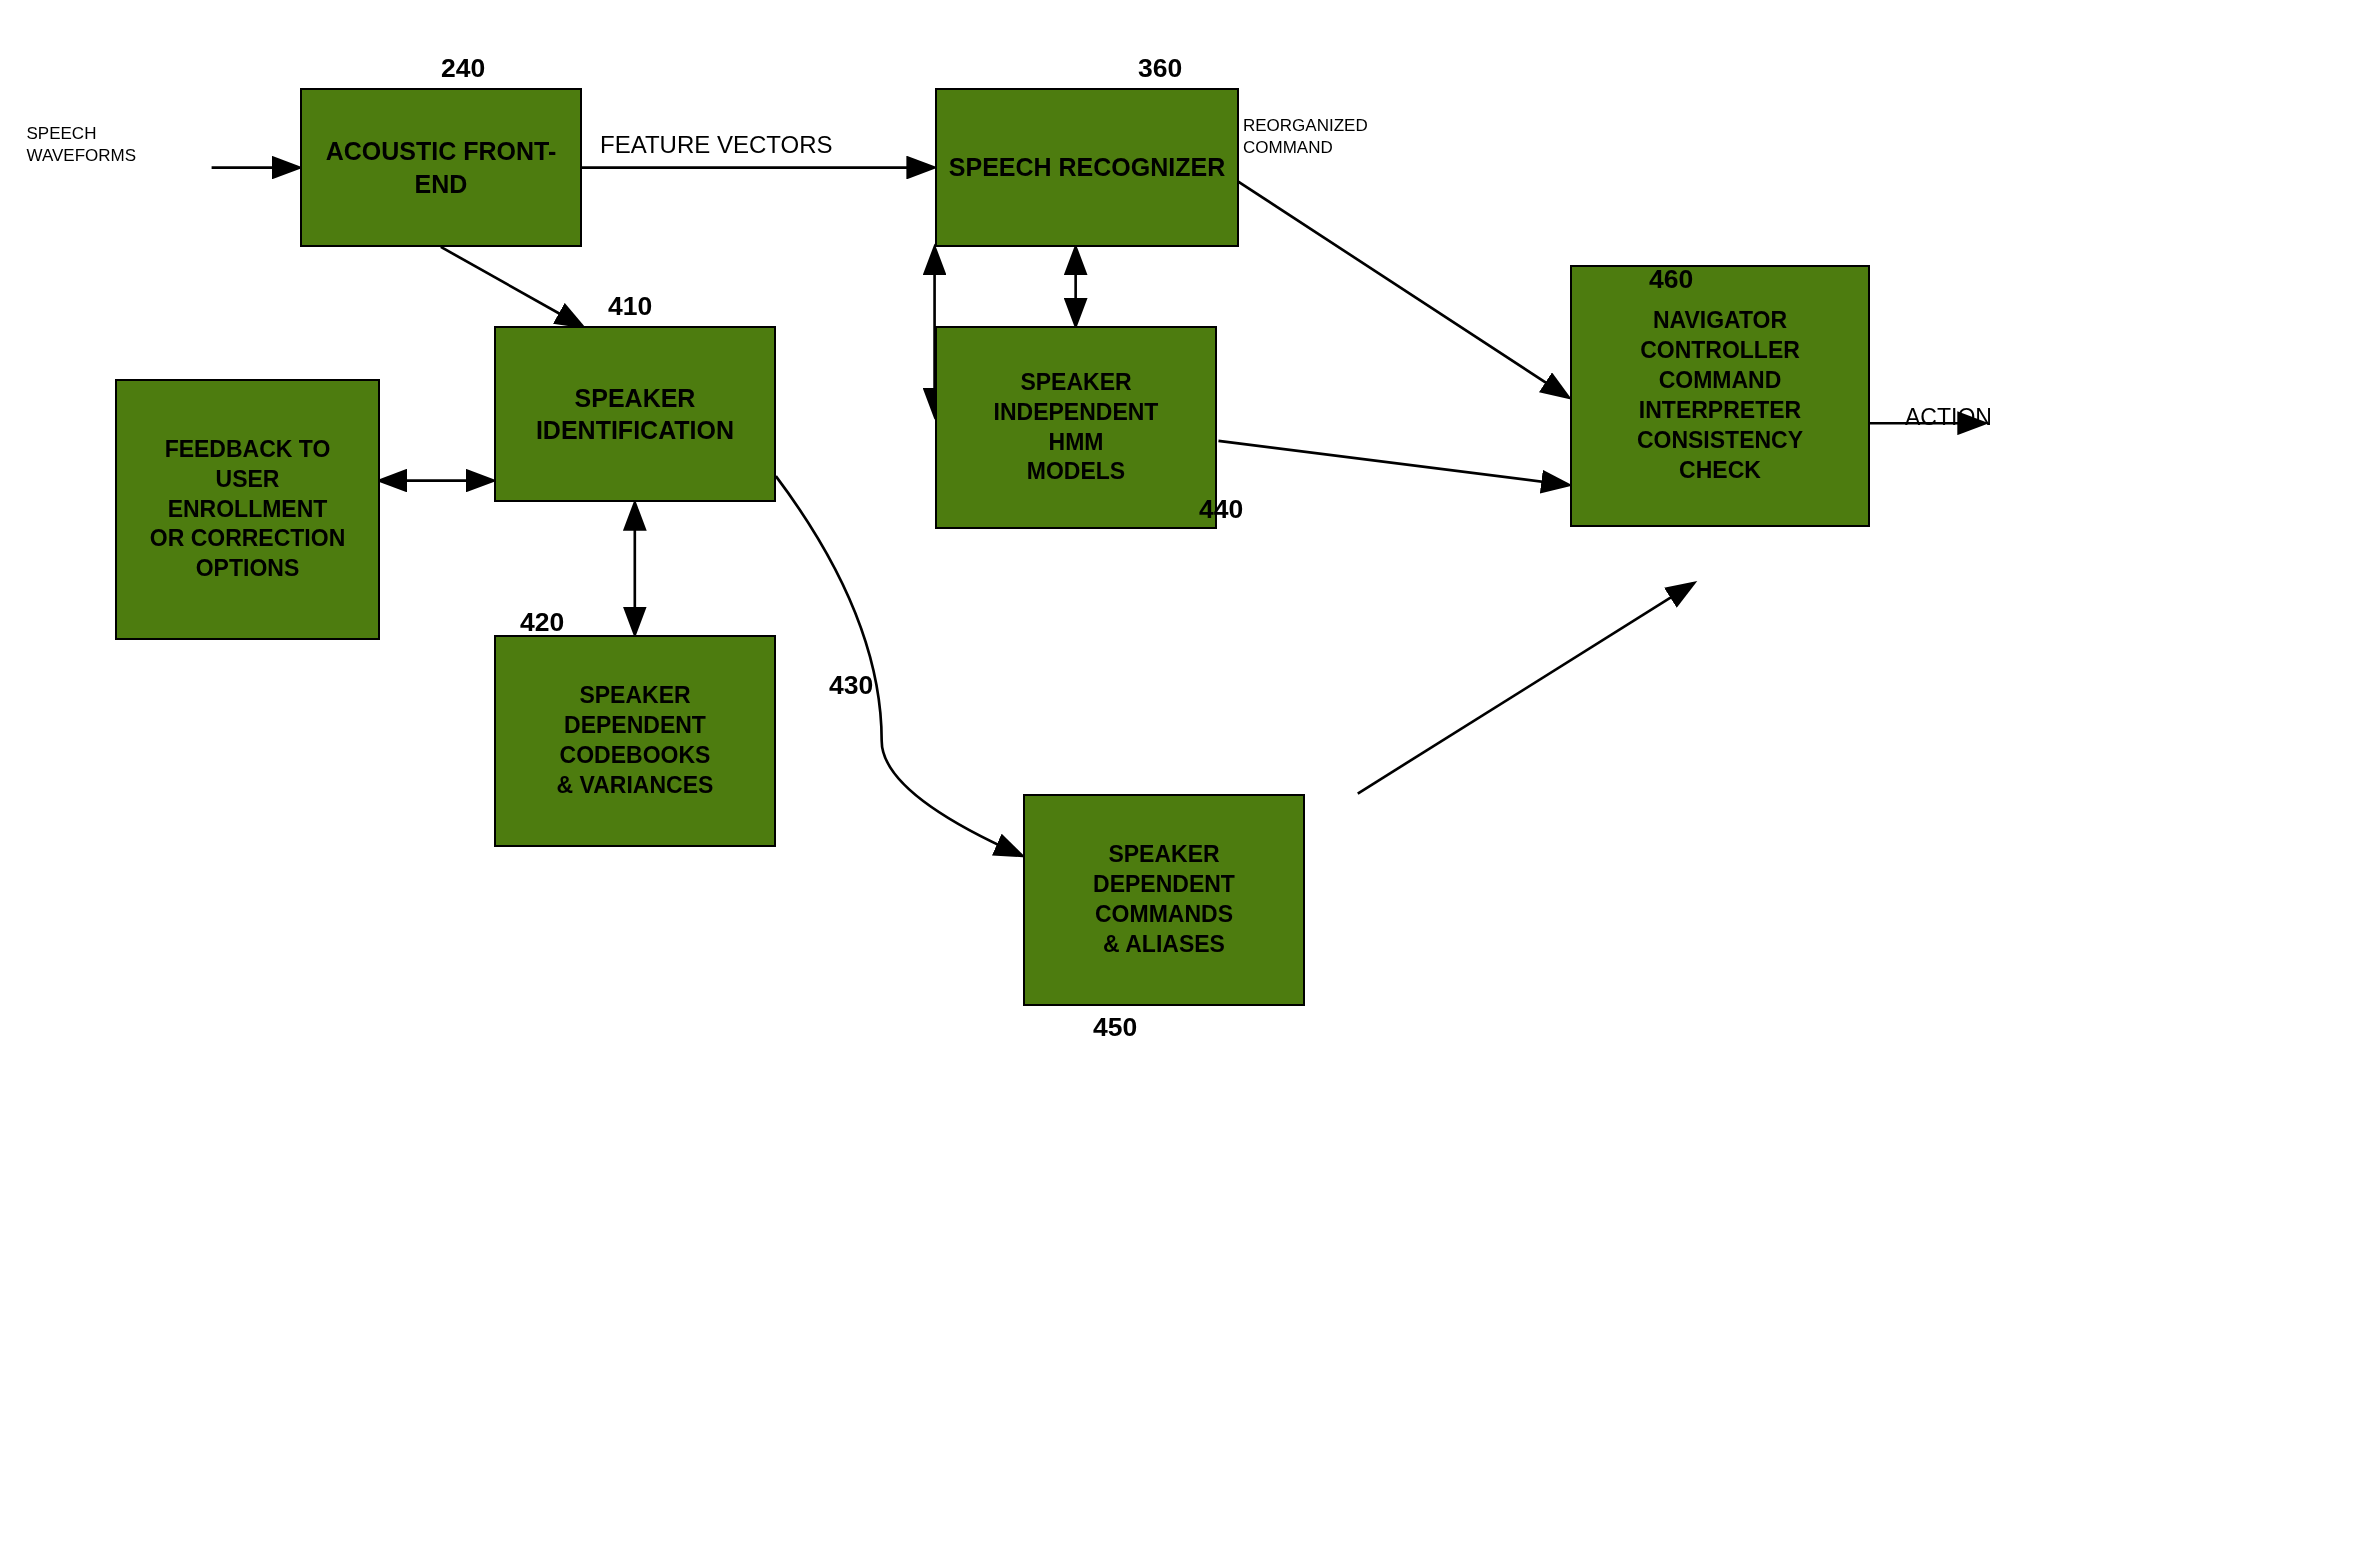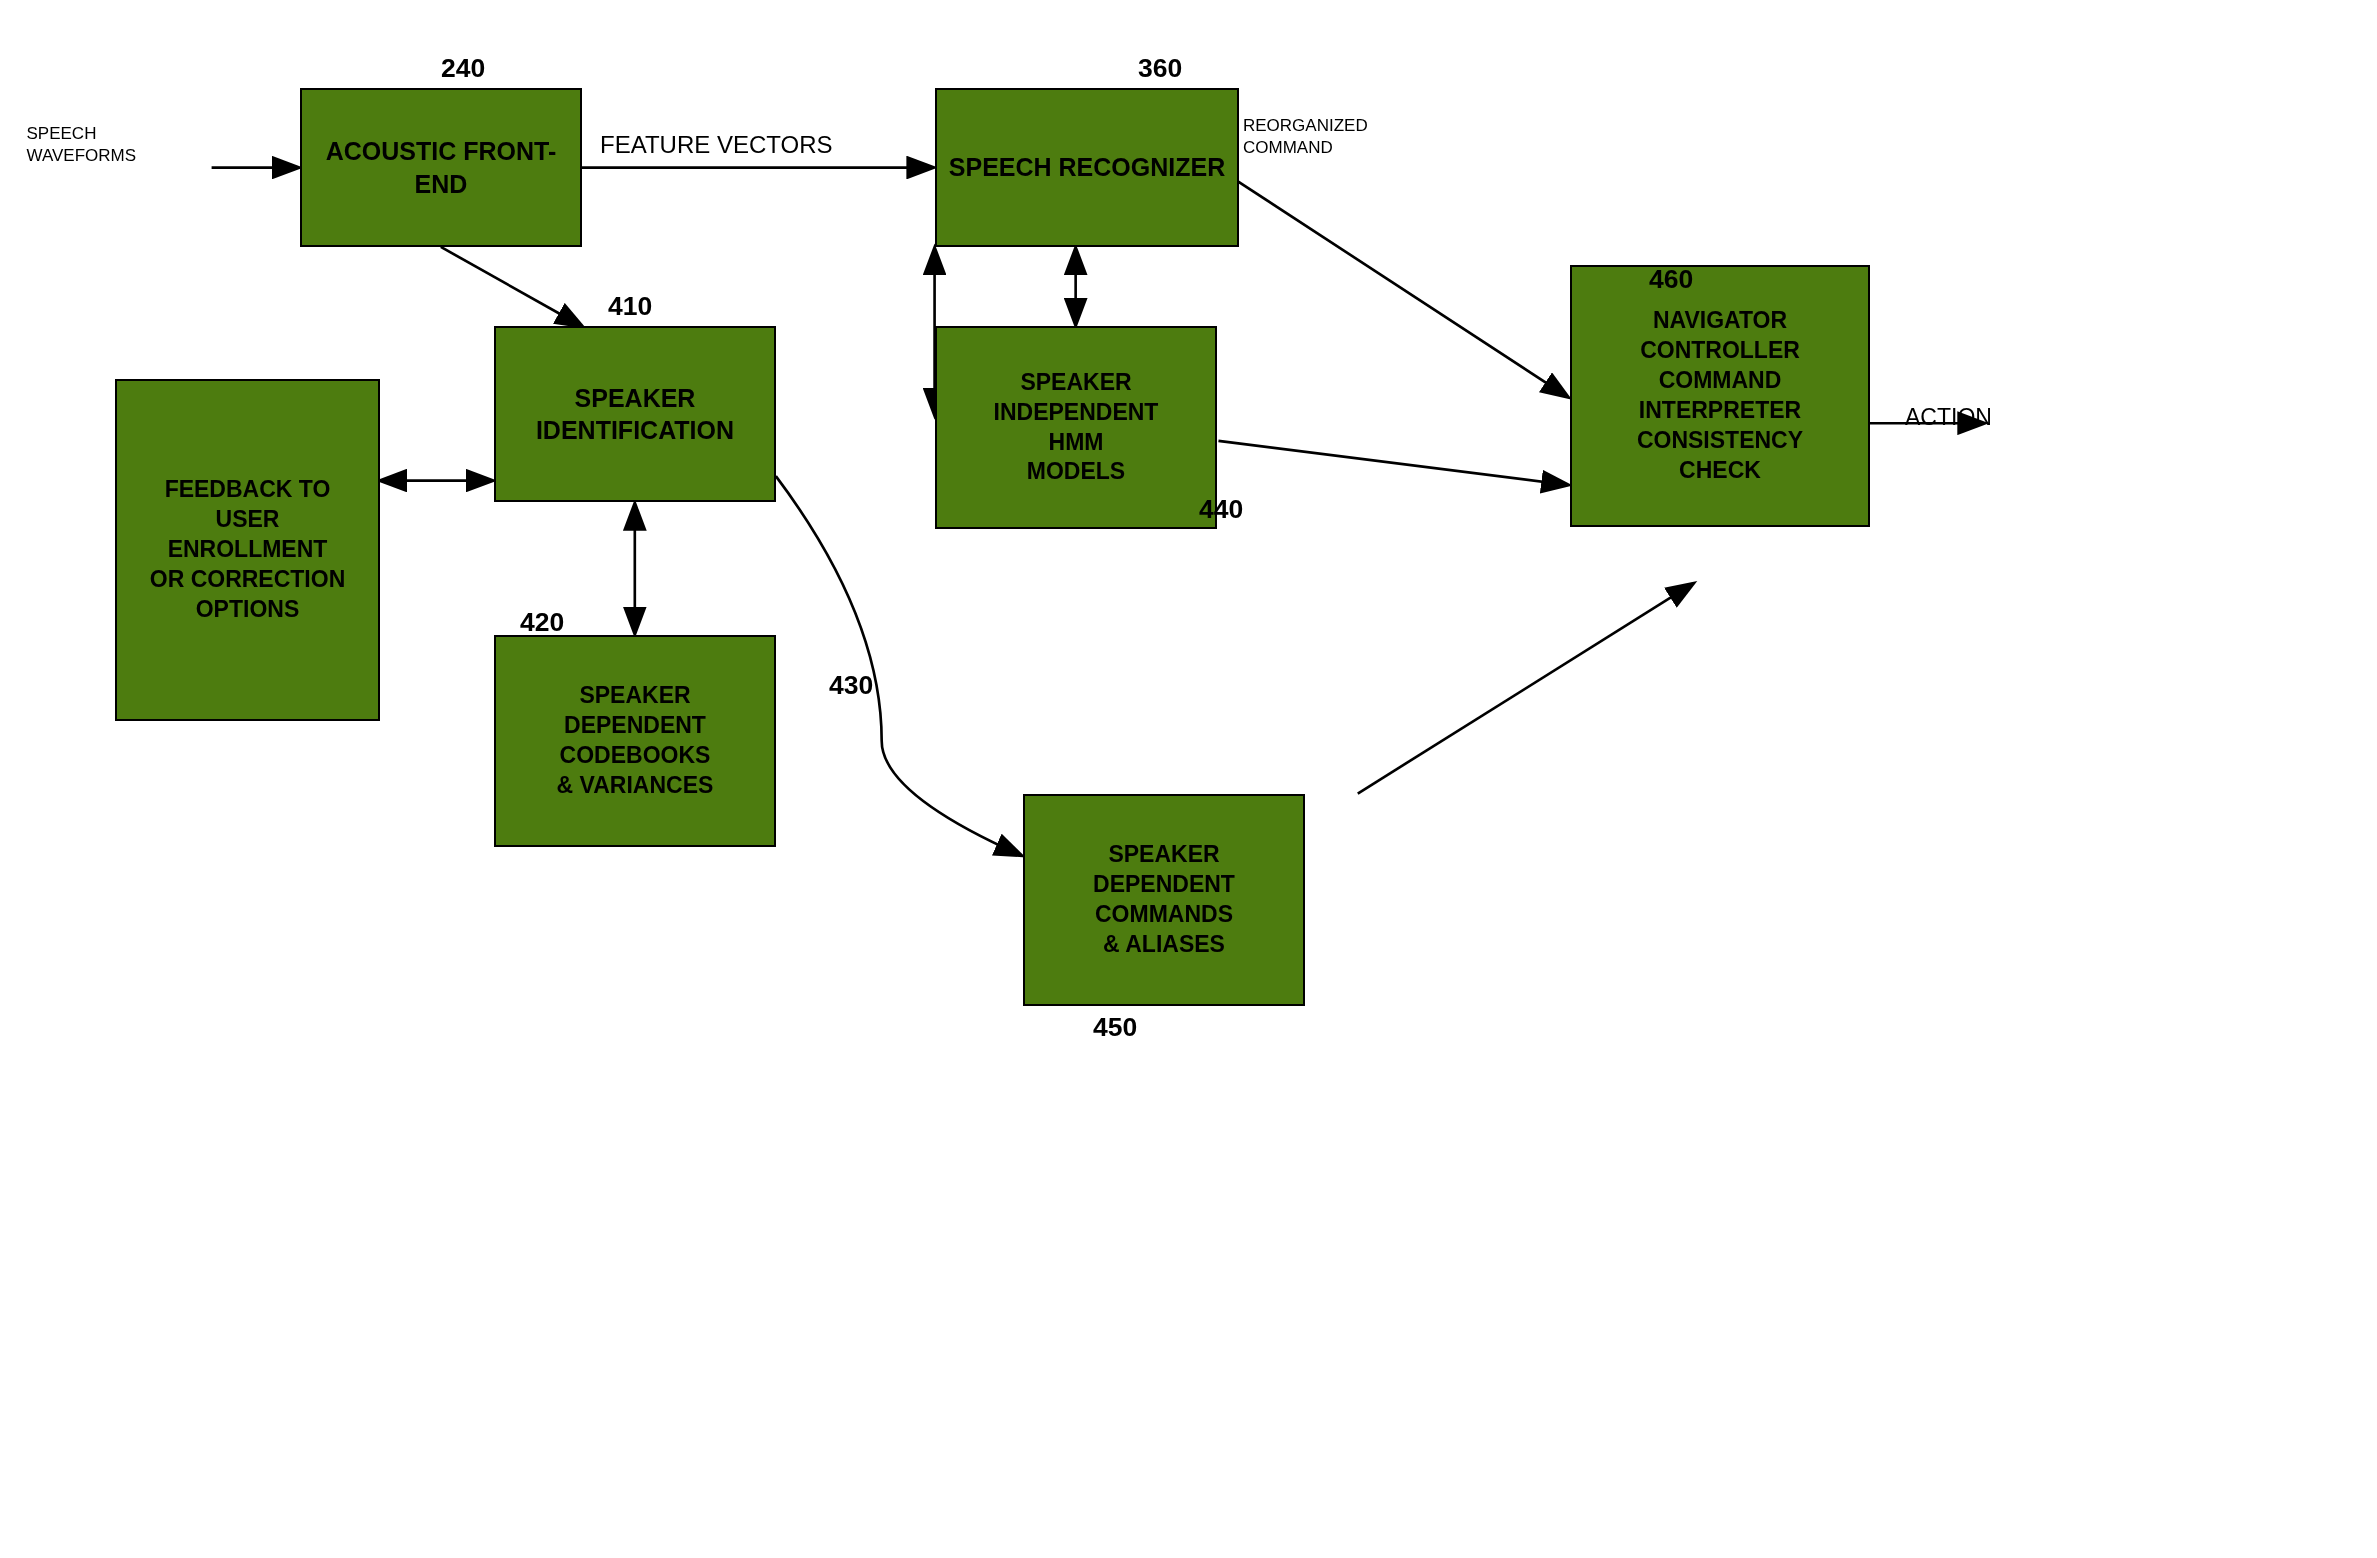--- a/index.html
+++ b/index.html
@@ -104,21 +104,21 @@
   </div>
 
   <div class="box" style="left:935px; top:88px; width:304px; height:159px;">
     <span>SPEECH
 RECOGNIZER</span>
   </div>
   <div class="number-label" style="left:1138px; top:53px;">
     <span>360</span>
   </div>
 
-  <div class="box" style="left:115px; top:379px; width:265px; height:342px; font-size:23px;">
+  <div class="box" style="left:115px; top:379px; width:265px; height:261px; font-size:23px;">
     <span>FEEDBACK TO<br>USER<br>ENROLLMENT<br>OR CORRECTION<br>OPTIONS</span>
   </div>
 
   <div class="box" style="left:494px; top:326px; width:282px; height:176px;">
     <span>SPEAKER<br>IDENTIFICATION</span>
   </div>
   <div class="number-label" style="left:608px; top:291px;">
     <span>410</span>
   </div>
 

